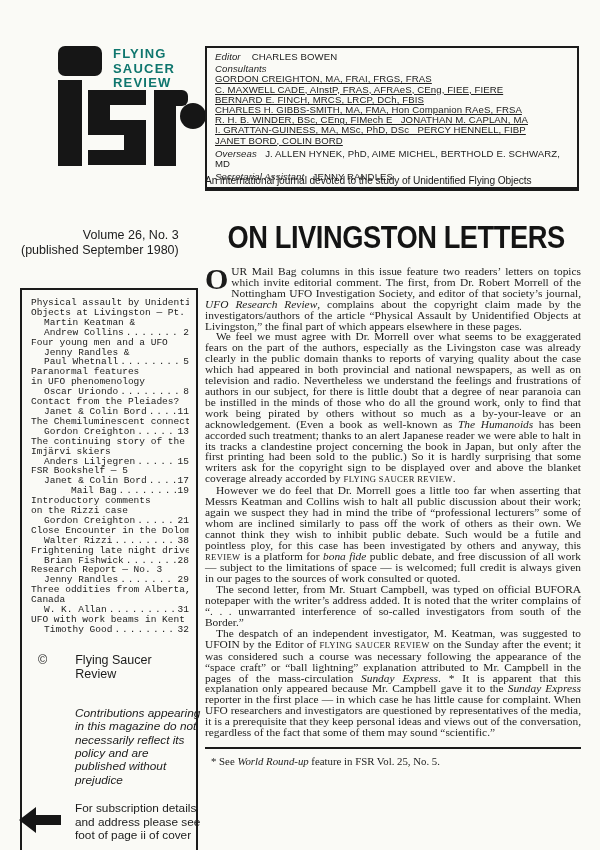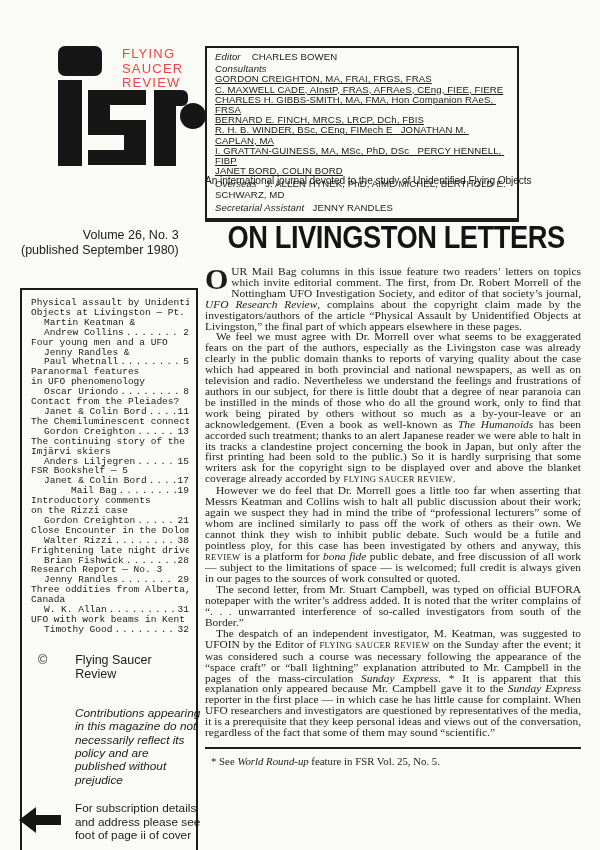--- a/index.html
+++ b/index.html
@@ -2,25 +2,25 @@
 <html><head>
 <meta charset="utf-8">
 <style>
   html,body{margin:0;padding:0;}
   .page{position:relative;width:600px;height:850px;background:#fafaf6;color:#1b1b1b;
         font-family:"Liberation Sans",sans-serif;overflow:hidden;}
 
   
   .logo{position:absolute;left:58px;top:46px;width:148px;height:120px;}
   .logo-marks{position:absolute;left:0;top:0;}
-  .logo-words{position:absolute;left:64px;top:1px;font-weight:400;font-size:13px;
-              line-height:14.5px;letter-spacing:1.2px;color:#ef4444;}
-
-  
-  .editor-box{position:absolute;left:205px;top:46px;width:314px;box-sizing:border-box;
+  .logo-words{position:absolute;left:55px;top:1px;font-weight:700;font-size:13px;
+              line-height:14.5px;letter-spacing:1.2px;color:#0f766e;}
+
+  
+  .editor-box{position:absolute;left:205px;top:46px;width:374px;box-sizing:border-box;
               border:2px solid #1b1b1b;border-bottom-width:4px;padding:4px 8px 5px;
               font-size:9.6px;line-height:10.2px;letter-spacing:0.1px;}
   .lbl{font-style:italic;}
   .ed-row{margin-bottom:2px;}
   .cap-line{white-space:pre-wrap;text-decoration:underline;}
   .ov-row{margin-top:3px;}
   .sec-row{margin-top:3px;}
   .tagline{position:absolute;left:205px;top:175px;width:390px;font-size:10.2px;
            letter-spacing:-0.1px;white-space:nowrap;}
 
@@ -85,22 +85,22 @@
   <div class="editor-box">
     <div class="ed-row">
       <span class="lbl">Editor</span>
       <span>&nbsp;&nbsp;</span>
       <span>CHARLES BOWEN</span>
     </div>
     <div class="lbl">Consultants</div>
     <div id="consultant-lines">
         <div class="cap-line">GORDON CREIGHTON, MA, FRAI, FRGS, FRAS</div>
         <div class="cap-line">C. MAXWELL CADE, AInstP, FRAS, AFRAeS, CEng, FIEE, FIERE</div>
+        <div class="cap-line">BERNARD E. FINCH, MRCS, LRCP, DCh, FBIS</div>
         <div class="cap-line">CHARLES H. GIBBS-SMITH, MA, FMA, Hon Companion RAeS, FRSA</div>
-        <div class="cap-line">BERNARD E. FINCH, MRCS, LRCP, DCh, FBIS</div>
         <div class="cap-line">R. H. B. WINDER, BSc, CEng, FIMech E   JONATHAN M. CAPLAN, MA</div>
         <div class="cap-line">I. GRATTAN-GUINESS, MA, MSc, PhD, DSc   PERCY HENNELL, FIBP</div>
         <div class="cap-line">JANET BORD, COLIN BORD</div>
       </div>
     <div class="ov-row">
       <span class="lbl">Overseas</span>
       <span>&nbsp;</span>
       <span>J. ALLEN HYNEK, PhD, AIME MICHEL, BERTHOLD E. SCHWARZ, MD</span>
     </div>
     <div class="sec-row">

